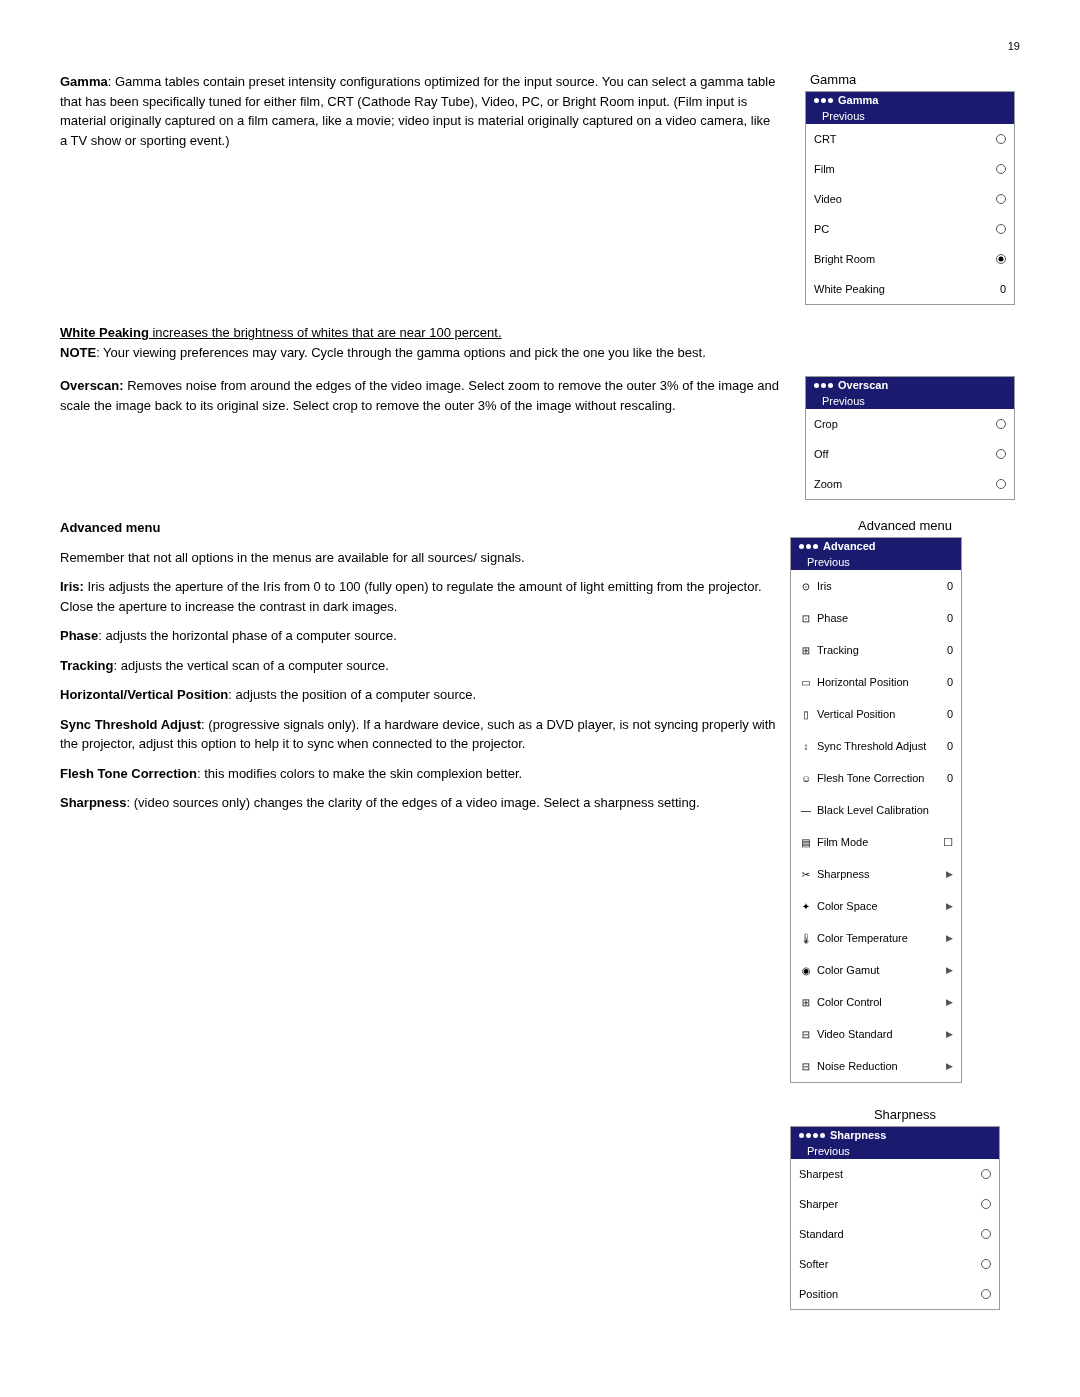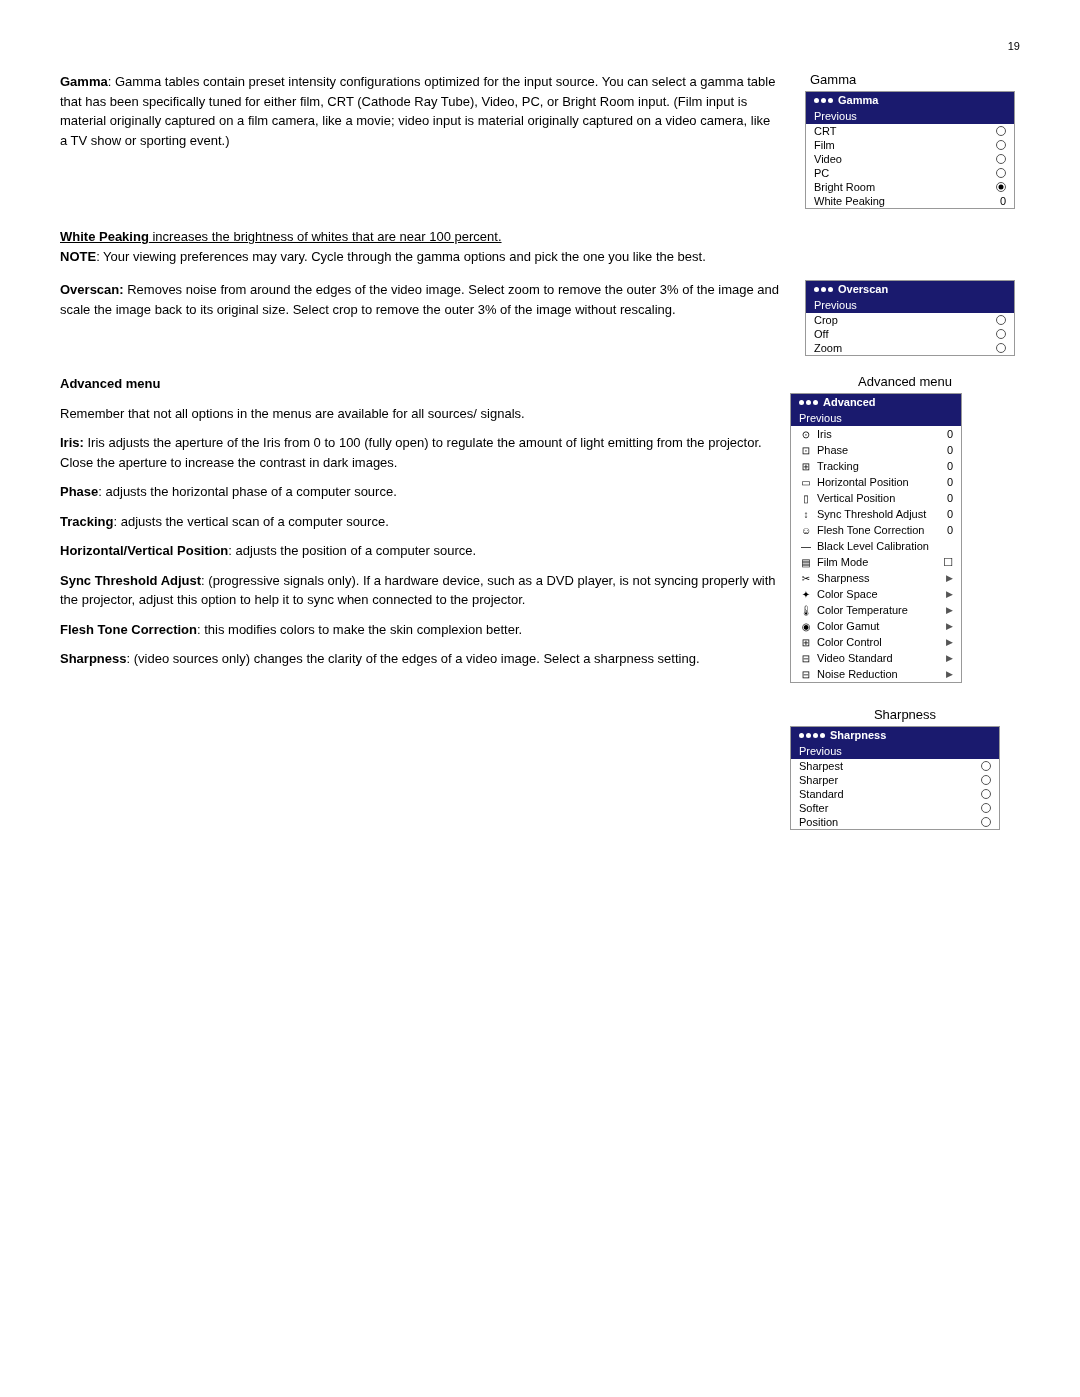--- a/index.html
+++ b/index.html
@@ -64,28 +64,28 @@
       width: 5px;
       height: 5px;
       border-radius: 50%;
       background: #ccc;
       display: inline-block;
     }
     .dot.filled { background: #fff; }
     .menu-item {
       display: flex;
       align-items: center;
-      padding: 1px 8px;
+      padding: 9px 8px;
       justify-content: space-between;
     }
     .menu-item.previous {
       background: #1a1a6e;
       color: #fff;
       font-size: 11px;
-      padding: 2px 8px;
+      padding: 2px 16px;
     }
     .menu-item .radio-circle {
       width: 10px;
       height: 10px;
       border-radius: 50%;
       border: 1px solid #555;
       display: inline-block;
       position: relative;
     }
     .menu-item .radio-circle.selected::after {

